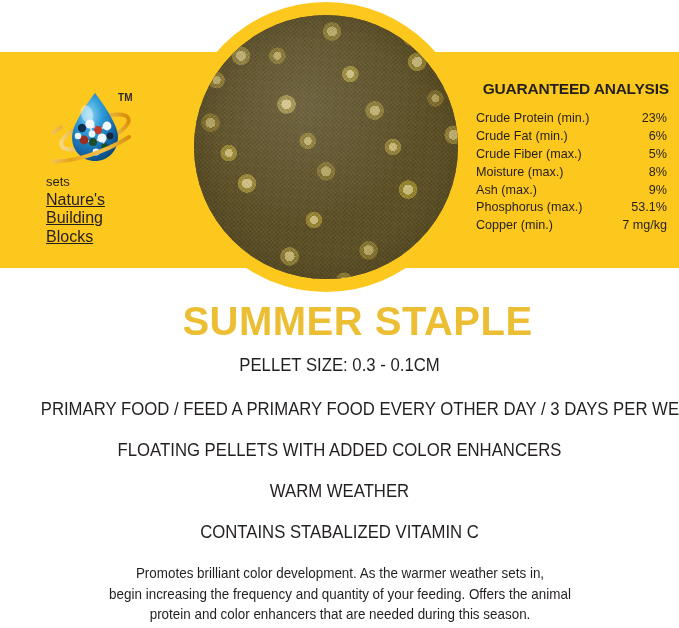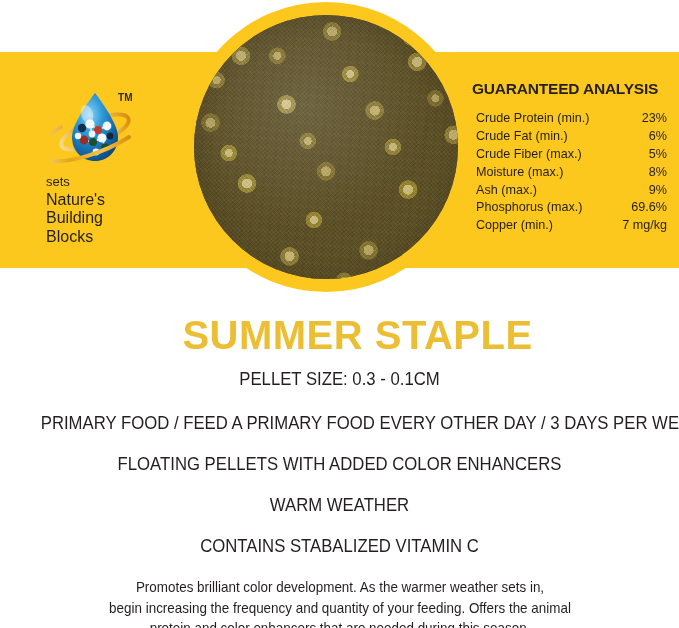--- a/index.html
+++ b/index.html
@@ -140,36 +140,37 @@
   #logo-with {
     font-size: 13px;
     color: #231f20;
     line-height: 1.25;
   }
   #logo-name {
     font-size: 16px;
     color: #231f20;
     line-height: 1.14;
     margin-top: 1px;
+    text-decoration: underline;
   }
   #logo-name span { display: block; }
 
   
   #analysis-panel {
     position: absolute;
     left: 472px;
     top: 80px;
     width: 197px;
   }
   #analysis-title {
     font-size: 15.5px;
     font-weight: 700;
     color: #231f20;
     letter-spacing: -0.2px;
-    text-align: left;
+    text-align: right;
     margin-bottom: 12px;
   }
   .analysis-row {
     display: flex;
     justify-content: space-between;
     align-items: center;
     font-size: 12.6px;
     color: #231f20;
     line-height: 1.42;
     padding: 0 2px 0 4px;
@@ -183,21 +184,20 @@
     left: 0;
     top: 300px;
     width: 679px;
     text-align: center;
   }
   #product-title {
     font-size: 40px;
     font-weight: 700;
     color: #ECBE33;
     letter-spacing: 0.5px;
-    margin-top: 14px;
     line-height: 1.05;
     font-stretch: condensed;
     padding-left: 36px;
   }
   #pellet-size {
     font-size: 19px;
     color: #231f20;
     margin-top: 12px;
     font-stretch: condensed;
     transform: scaleX(0.88);
@@ -315,21 +315,21 @@
         <div class="analysis-row">
           <span class="a-label">Moisture (max.)</span>
           <span class="a-value">8%</span>
         </div>
         <div class="analysis-row">
           <span class="a-label">Ash (max.)</span>
           <span class="a-value">9%</span>
         </div>
         <div class="analysis-row">
           <span class="a-label">Phosphorus (max.)</span>
-          <span class="a-value">69.6%</span>
+          <span class="a-value">53.1%</span>
         </div>
         <div class="analysis-row">
           <span class="a-label">Copper (min.)</span>
           <span class="a-value">7 mg/kg</span>
         </div>
       </div>
   </div>
 
 </div>
 

